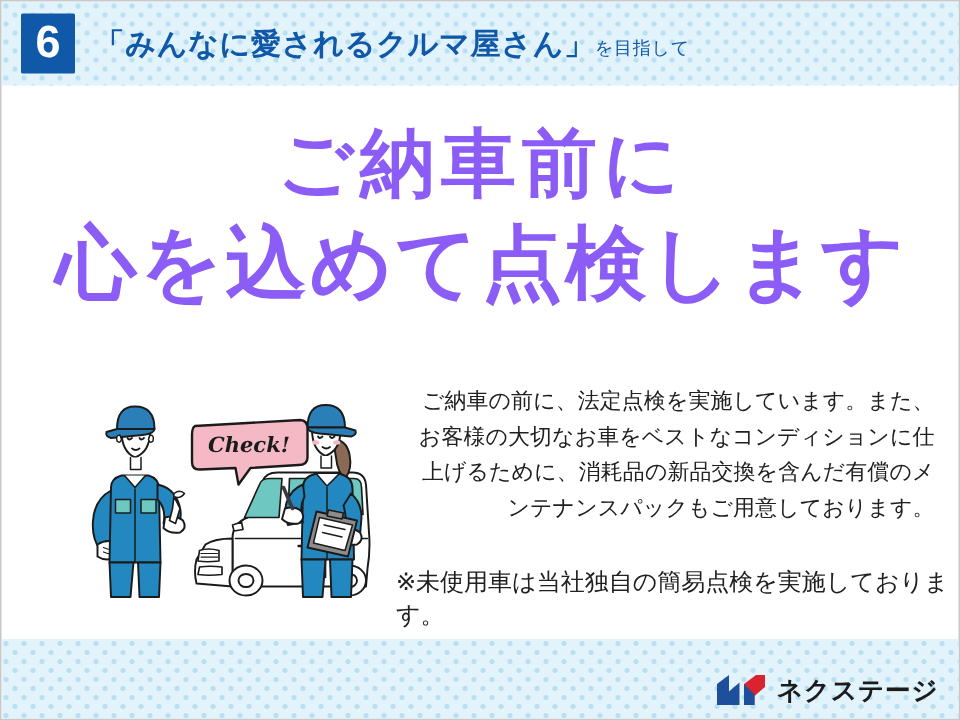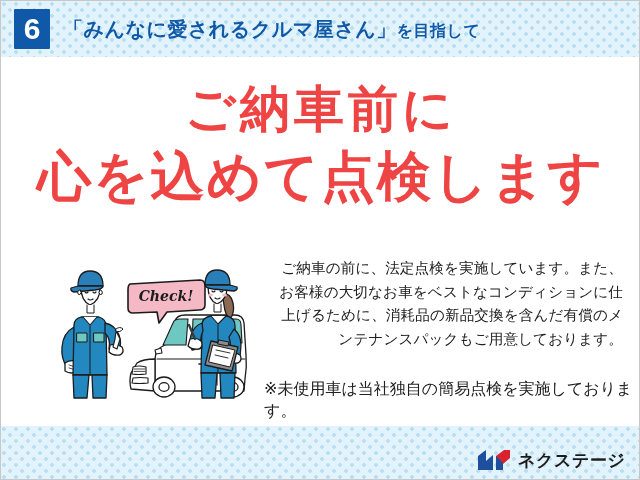--- a/index.html
+++ b/index.html
@@ -47,27 +47,27 @@
     border-radius:1px;
   }
   #header-title {
     margin-left:13px;
     color:#1059a8;
     font-size:20px;
     font-weight:bold;
     letter-spacing:0.5px;
     white-space:nowrap;
   }
-  #header-title .small { font-size:16px; font-weight:bold; }
+  #header-title .small { font-size:12px; font-weight:normal; }
 
   
   #headline {
     position:absolute; top:78px; left:0; width:640px;
     text-align:center;
-    color:#ef4444;
+    color:#8b5cf6;
   }
   #headline .line1 {
     font-size:50px; font-weight:bold; line-height:1.22;
     letter-spacing:4px;
   }
   #headline .line2 {
     font-size:54px; font-weight:bold; line-height:1.22;
     letter-spacing:2px;
     margin-top:4px;
     text-align:center;

